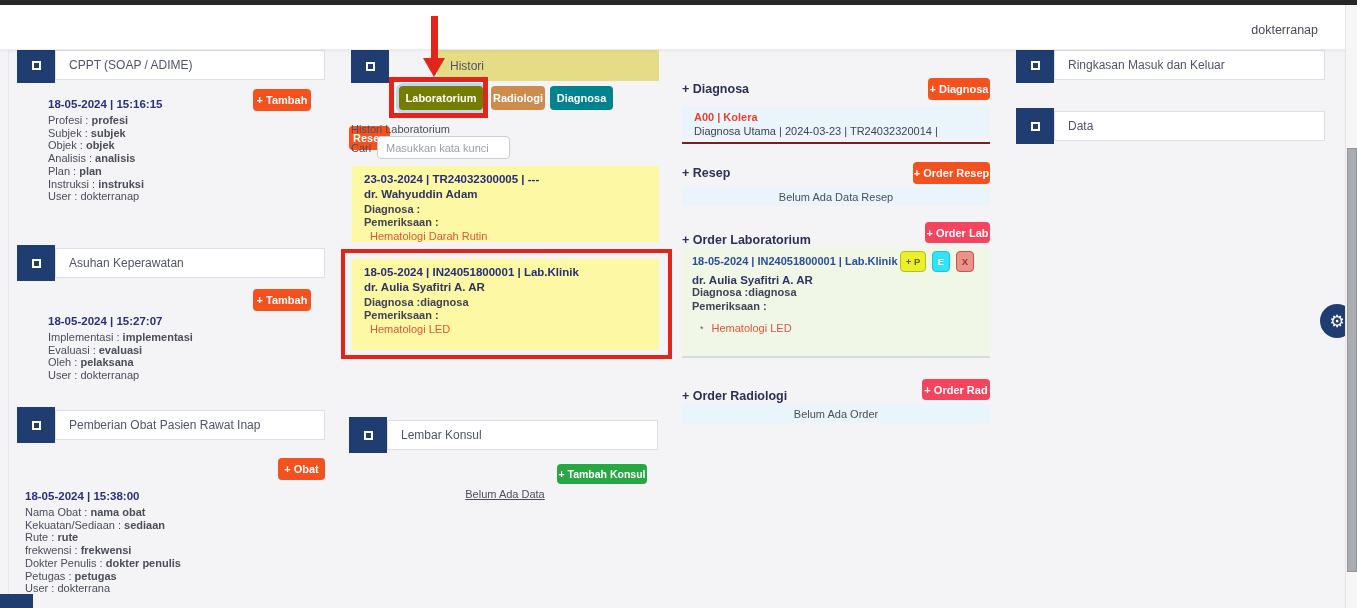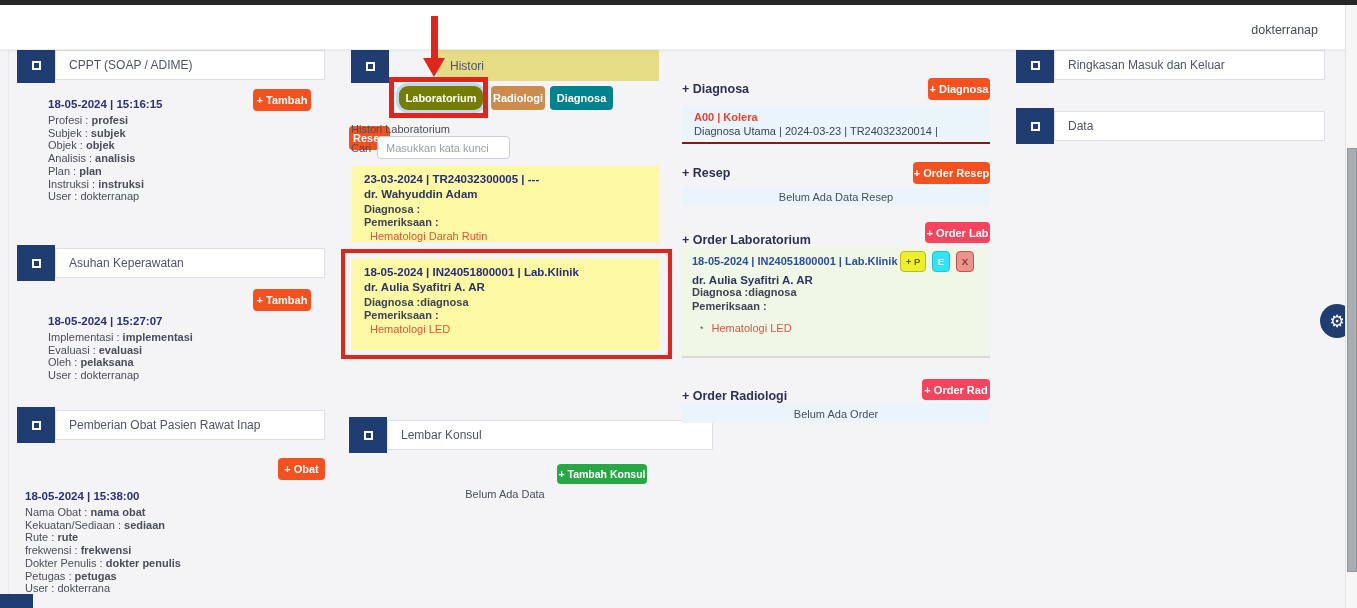--- a/index.html
+++ b/index.html
@@ -27,21 +27,21 @@
          font-size:11px; font-family:"Liberation Sans",sans-serif; display:flex; align-items:center;
          justify-content:center; cursor:pointer; }
   .orange { background:#f4511e; }
   .green  { background:#28a745; }
   .pink   { background:#f4445e; }
 
   
   .tab { position:absolute; top:86px; height:24px; border:none; border-radius:4px; color:#fff;
          font-weight:bold; font-size:11px; font-family:"Liberation Sans",sans-serif; cursor:pointer; }
   .tab-resep { background:#f4511e;margin-top:40px; }
-  .tab-lab   { background:#757d00; box-shadow:0 0 0 3px #bcd9f2;border-radius:9px; }
+  .tab-lab   { background:#757d00; box-shadow:0 0 0 3px #bcd9f2; }
   .tab-rad   { background:#cd8b4d; }
   .tab-diag  { background:#00838f; }
 
   
   .entry { position:absolute; }
   .ts { font-size:11.5px; font-weight:bold; color:#2a2f7e; margin-bottom:4px; }
   .field { font-size:11px; line-height:12.7px; color:#4b4e59; }
   .field b { font-weight:700; }
 
   
@@ -71,21 +71,21 @@
           font-family:"Liberation Sans",sans-serif; }
   .chip-p { right:64px; width:26px; background:#ecf029; border:1px solid #b9bb23; color:#5f6400; }
   .chip-e { right:40px; width:18px; background:#2ee4f6; border:1px solid #1ec4d6; color:#ffffff; }
   .chip-x { right:16px; width:18px; background:#e8938b; border:1px solid #d05045; color:#97322a; }
 
   
   .subtitle { position:absolute; font-size:11px; color:#4b4f5b; }
   .search-input { position:absolute; border:1px solid #c9cdd4; border-radius:4px; padding:0 8px;
                   font-size:11px; color:#333; font-family:"Liberation Sans",sans-serif; outline:none; }
   .search-input::placeholder { color:#9aa0a6; }
-  .emptytext { position:absolute; text-align:center; font-size:11px; color:#4b4f5b; }
+  .emptytext { position:absolute; text-align:center; font-size:11px; color:#4b4f5b;text-decoration:underline; }
 
   
   .gearbtn { position:absolute; left:1320px; top:304px; width:34px; height:34px; border-radius:50%;
              background:#1f3d70; display:flex; align-items:center; justify-content:center;
              color:#ffffff; font-size:17px; cursor:pointer; z-index:2; }
   .sb-track { position:absolute; left:1345px; top:5px; width:12px; height:603px; background:#f6f6f6;
               border-left:1px solid #e3e3e3; z-index:4; }
   .sb-thumb { position:absolute; left:1px; top:143px; width:10px; height:424px; background:#a9adb2;
               border:1px solid #8f9499; cursor:pointer; }
 
@@ -200,21 +200,21 @@
   </div>
 
   <div class="ycard" style="left:352px;top:259px;width:307px;height:91px">
     <div class="chead">18-05-2024 | IN24051800001 | Lab.Klinik</div>
     <div class="cdoc">dr. Aulia Syafitri A. AR</div>
     <div class="cline">Diagnosa :diagnosa</div>
     <div class="cline">Pemeriksaan :</div>
     <div class="ctest">Hematologi LED</div>
   </div>
 
-  <div class="panel-header" style="left:349px;top:417px;width:364px">
+  <div class="panel-header" style="left:349px;top:417px;width:309px">
     <div class="picon">
         <span class="sq"></span>
       </div>
     <div class="ptitle">
         <span>Lembar Konsul</span>
       </div>
   </div>
   <button class="btn green" style="left:557px;top:464px;width:90px;height:20px;font-size:10.5px">+ Tambah Konsul</button>
   <div class="emptytext" style="left:351px;top:488px;width:308px">Belum Ada Data</div>
 

